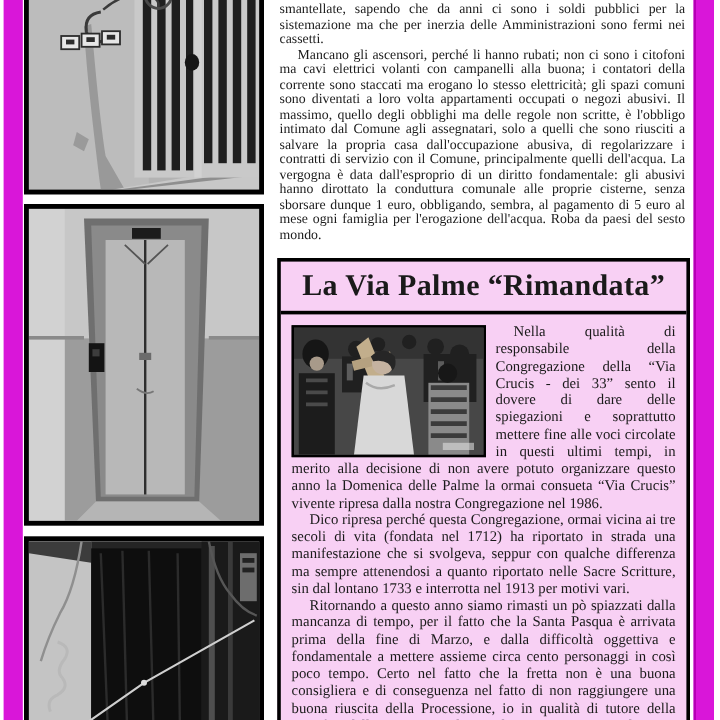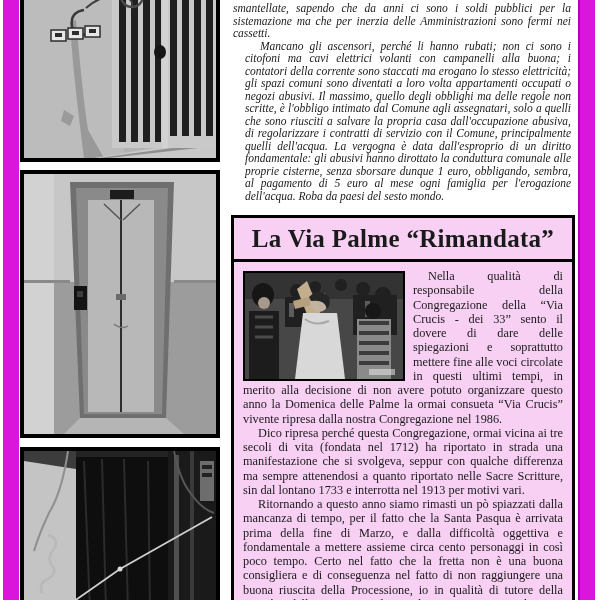--- a/index.html
+++ b/index.html
@@ -17,22 +17,22 @@
   }
   #photo-gate{top:-14px;height:176px;}
   #photo-elevator{top:170px;height:268px;}
   #photo-cables{top:447px;height:168px;}
   .photo-frame svg{display:block;width:100%;height:100%;}
 
   #article-top{
     position:absolute;left:233px;top:2px;width:338px;
     font-size:11.5px;line-height:1.09;text-align:justify;
   }
-  #article-top p{margin:0;font-style:italic;}
-  #article-top p.indent{text-indent:15px;margin-left:12px;}
+  #article-top p{margin:0;}
+  #article-top p.indent{text-indent:15px;}
 
   #via-crucis-box{
     position:absolute;left:231px;top:215px;width:344px;height:400px;
     box-sizing:border-box;border:3px solid #000;background:#f8d0f4;
   }
   #via-crucis-headline{
     height:41px;border-bottom:3px solid #000;display:flex;
     align-items:center;justify-content:center;
     font-weight:bold;font-size:25px;letter-spacing:.3px;white-space:nowrap;
   }

